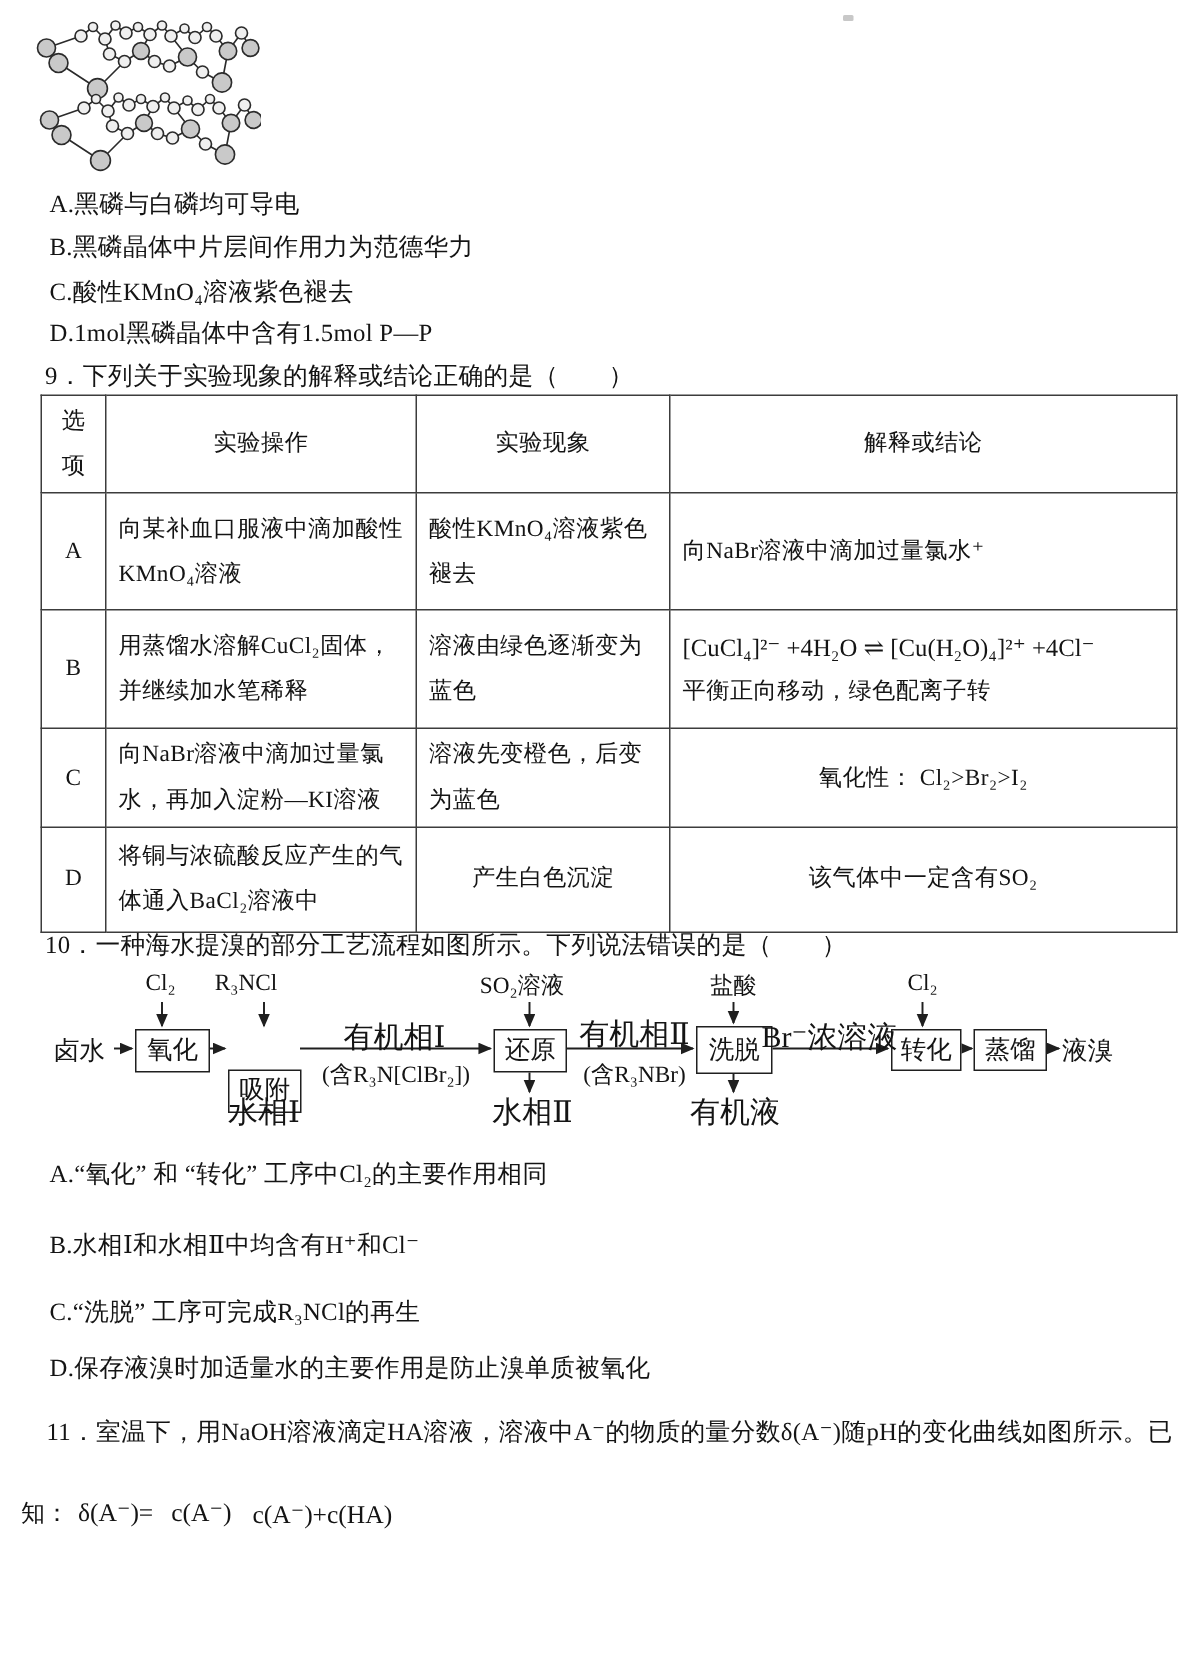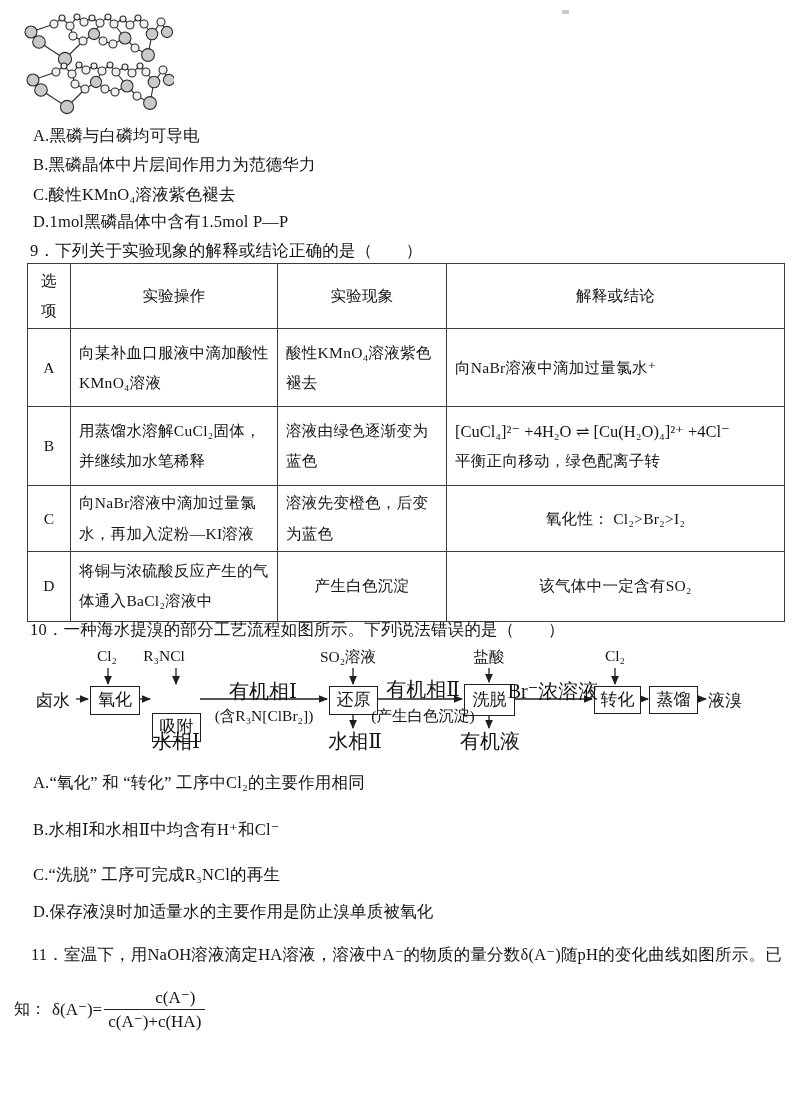--- a/index.html
+++ b/index.html
@@ -27,21 +27,21 @@
   .fbox{
     position:absolute;border:1.6px solid #1f1f1f;background:#fff;
     text-align:center;font-size:17px;white-space:nowrap;
   }
   .flabel{position:absolute;white-space:nowrap;font-size:15.5px;}
   .flabel.ctr{transform:translateX(-50%);}
   .flabel.big{font-size:17px;}
   .flabel.mid{font-size:20px;}
   
   .formula-row{position:absolute;display:flex;align-items:center;font-size:17px;}
-  .frac{display:inline-flex;flex-direction:column;align-items:flex-end;margin:0 2px;}
+  .frac{display:inline-flex;align-items:flex-end;margin:0 2px;}
   .frac .num{padding:0 10px 1px;}
   .frac .bar{align-self:stretch;border-top:1.6px solid #222;height:0;}
   .frac .den{padding:1px 4px 0;}
   .speck{position:absolute;background:#9a9a9a;opacity:.55;border-radius:1px;}
 </style>
 </head>
 <body>
 
 <div class="speck" style="left:562px;top:10px;width:7px;height:4px;"></div>
 
@@ -190,21 +190,21 @@
 
   <div class="flabel ctr" style="left:107px;top:7px;">Cl₂</div>
   <div class="flabel ctr" style="left:164px;top:7px;">R₃NCl</div>
   <div class="flabel ctr" style="left:348px;top:7px;">SO₂溶液</div>
   <div class="flabel ctr" style="left:489px;top:7px;">盐酸</div>
   <div class="flabel ctr" style="left:615px;top:7px;">Cl₂</div>
 
   <div class="flabel ctr mid" style="left:263px;top:38px;">有机相Ⅰ</div>
   <div class="flabel ctr" style="left:264px;top:66px;">(含R₃N[ClBr₂])</div>
   <div class="flabel ctr mid" style="left:423px;top:36px;">有机相Ⅱ</div>
-  <div class="flabel ctr" style="left:423px;top:66px;">(产生白色沉淀)</div>
+  <div class="flabel ctr" style="left:423px;top:66px;">(含R₃NBr)</div>
   <div class="flabel ctr mid" style="left:553px;top:38px;">Br⁻浓溶液</div>
 
   <div class="flabel ctr mid" style="left:176px;top:88px;">水相Ⅰ</div>
   <div class="flabel ctr mid" style="left:355px;top:88px;">水相Ⅱ</div>
   <div class="flabel ctr mid" style="left:490px;top:88px;">有机液</div>
 </div>
 
 <div class="abs opt" style="left:33px;top:772px;">A.“氧化” 和 “转化” 工序中Cl₂的主要作用相同</div>
 <div class="abs opt" style="left:33px;top:819px;">B.水相Ⅰ和水相Ⅱ中均含有H⁺和Cl⁻</div>
 <div class="abs opt" style="left:33px;top:864px;">C.“洗脱” 工序可完成R₃NCl的再生</div>

